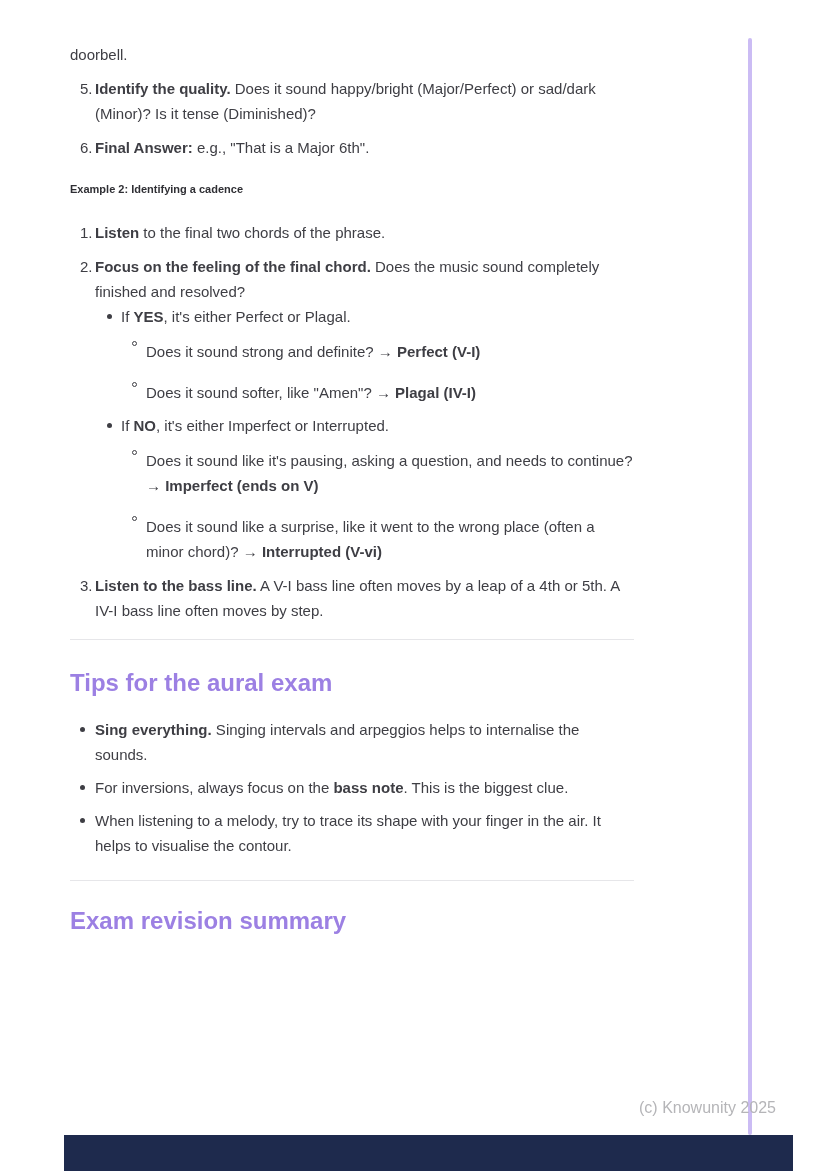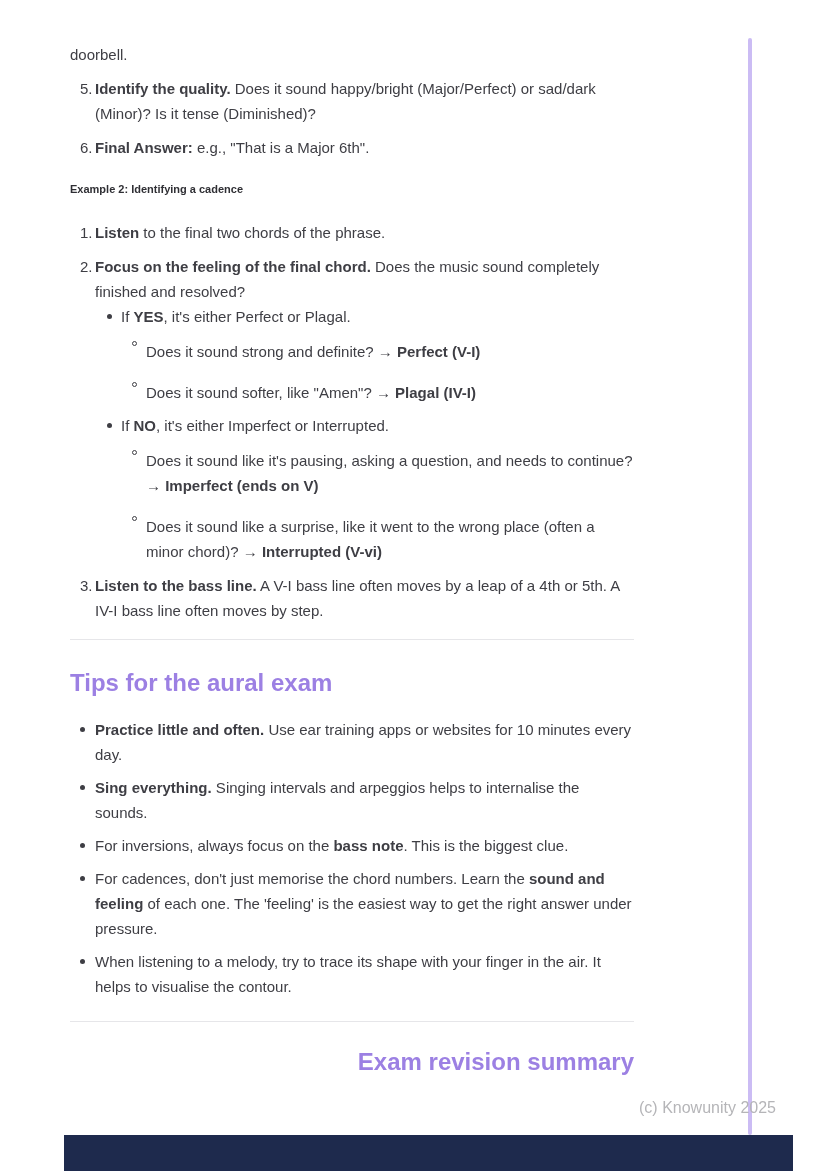--- a/index.html
+++ b/index.html
@@ -72,21 +72,21 @@
   }
   .rule2 { margin-top: 22px; }
 
   .purple {
     color: #9c80e3;
     font-size: 24px;
     font-weight: 700;
     line-height: 28px;
     margin: 29px 0 20px 0;
   }
-  .purple.summary { margin: 26px 0 0 0; text-align: right; }
+  .purple.summary { margin: 26px 0 0 0; }
 
   .watermark {
     position: absolute;
     top: 1102px;
     right: 52px;
     font-size: 16px;
     line-height: 12px;
     color: #b5b5b8;
     z-index: 3;
   }
@@ -204,44 +204,32 @@
 
     <hr class="rule">
 
     <h2 class="purple">Tips for the aural exam</h2>
 
     <div class="ulist1">
       <div class="uli1">
         <span class="marker1">
             <span class="disc"></span>
           </span>
-        <div class="txt"><span class="bold">Practice little and often.</span><span> Use ear training apps or websites for 10 minutes every day.</span></div>
-      </div>
-      <div class="uli1">
-        <span class="marker1">
-            <span class="disc"></span>
-          </span>
         <div class="txt"><span class="bold">Sing everything.</span><span> Singing intervals and arpeggios helps to internalise the sounds.</span></div>
       </div>
       <div class="uli1">
         <span class="marker1">
             <span class="disc"></span>
           </span>
         <div class="txt"><span>For inversions, always focus on the </span><span class="bold">bass note</span><span>. This is the biggest clue.</span></div>
       </div>
       <div class="uli1">
         <span class="marker1">
             <span class="disc"></span>
           </span>
-        <div class="txt"><span>For cadences, don't just memorise the chord numbers. Learn the </span><span class="bold">sound and feeling</span><span> of each one. The 'feeling' is the easiest way to get the right answer under pressure.</span></div>
-      </div>
-      <div class="uli1">
-        <span class="marker1">
-            <span class="disc"></span>
-          </span>
         <div class="txt"><span>When listening to a melody, try to trace its shape with your finger in the air. It helps to visualise the contour.</span></div>
       </div>
     </div>
 
     <hr class="rule rule2">
 
     <h2 class="purple summary">Exam revision summary</h2>
 
   </div>
 

